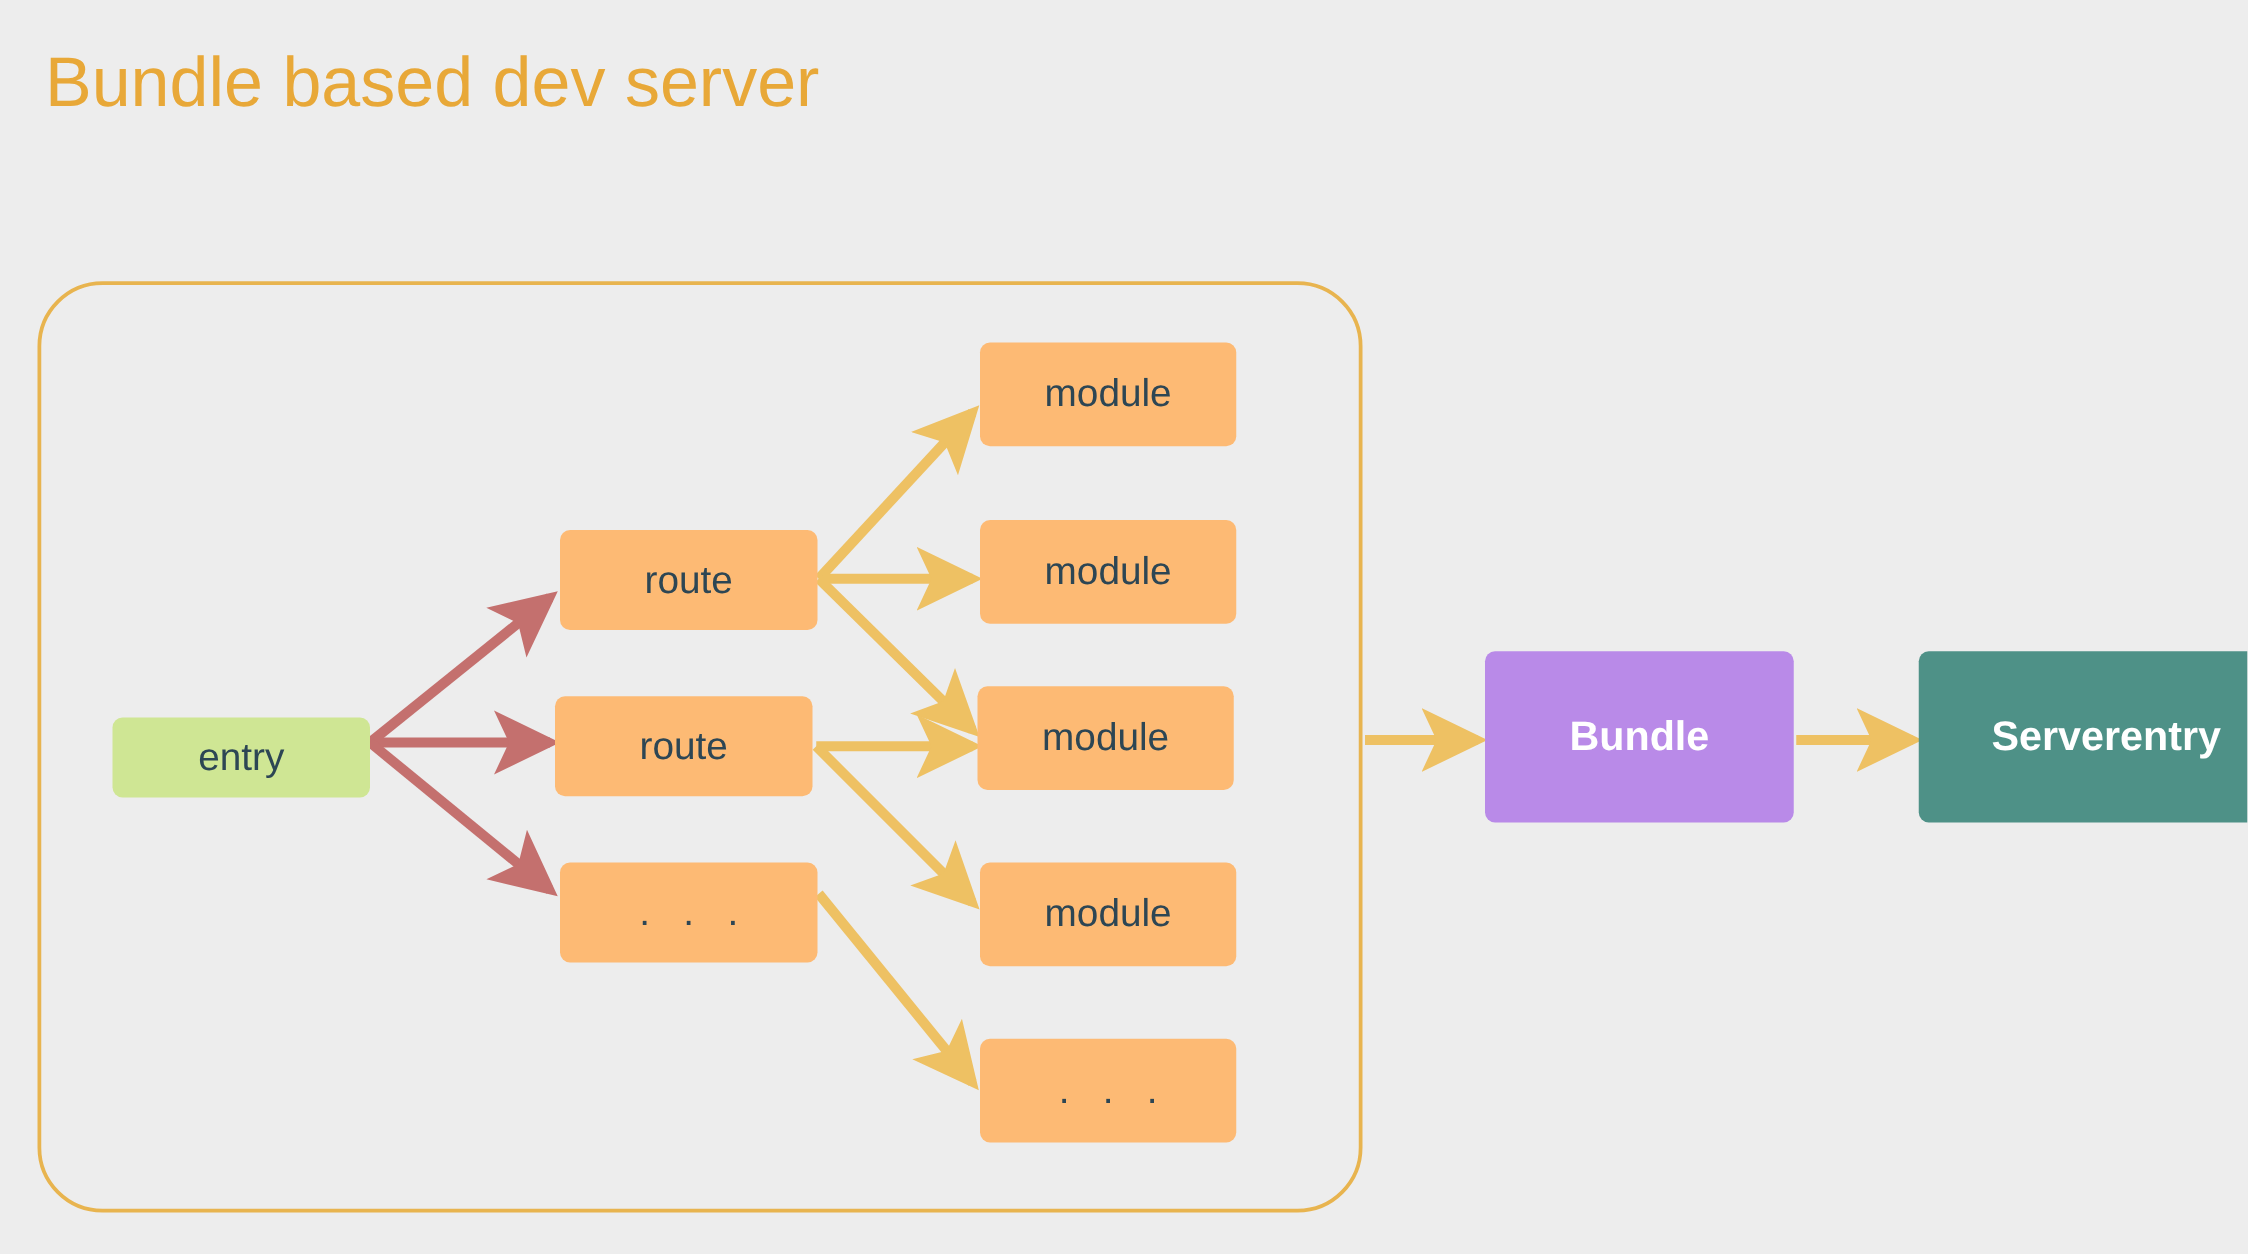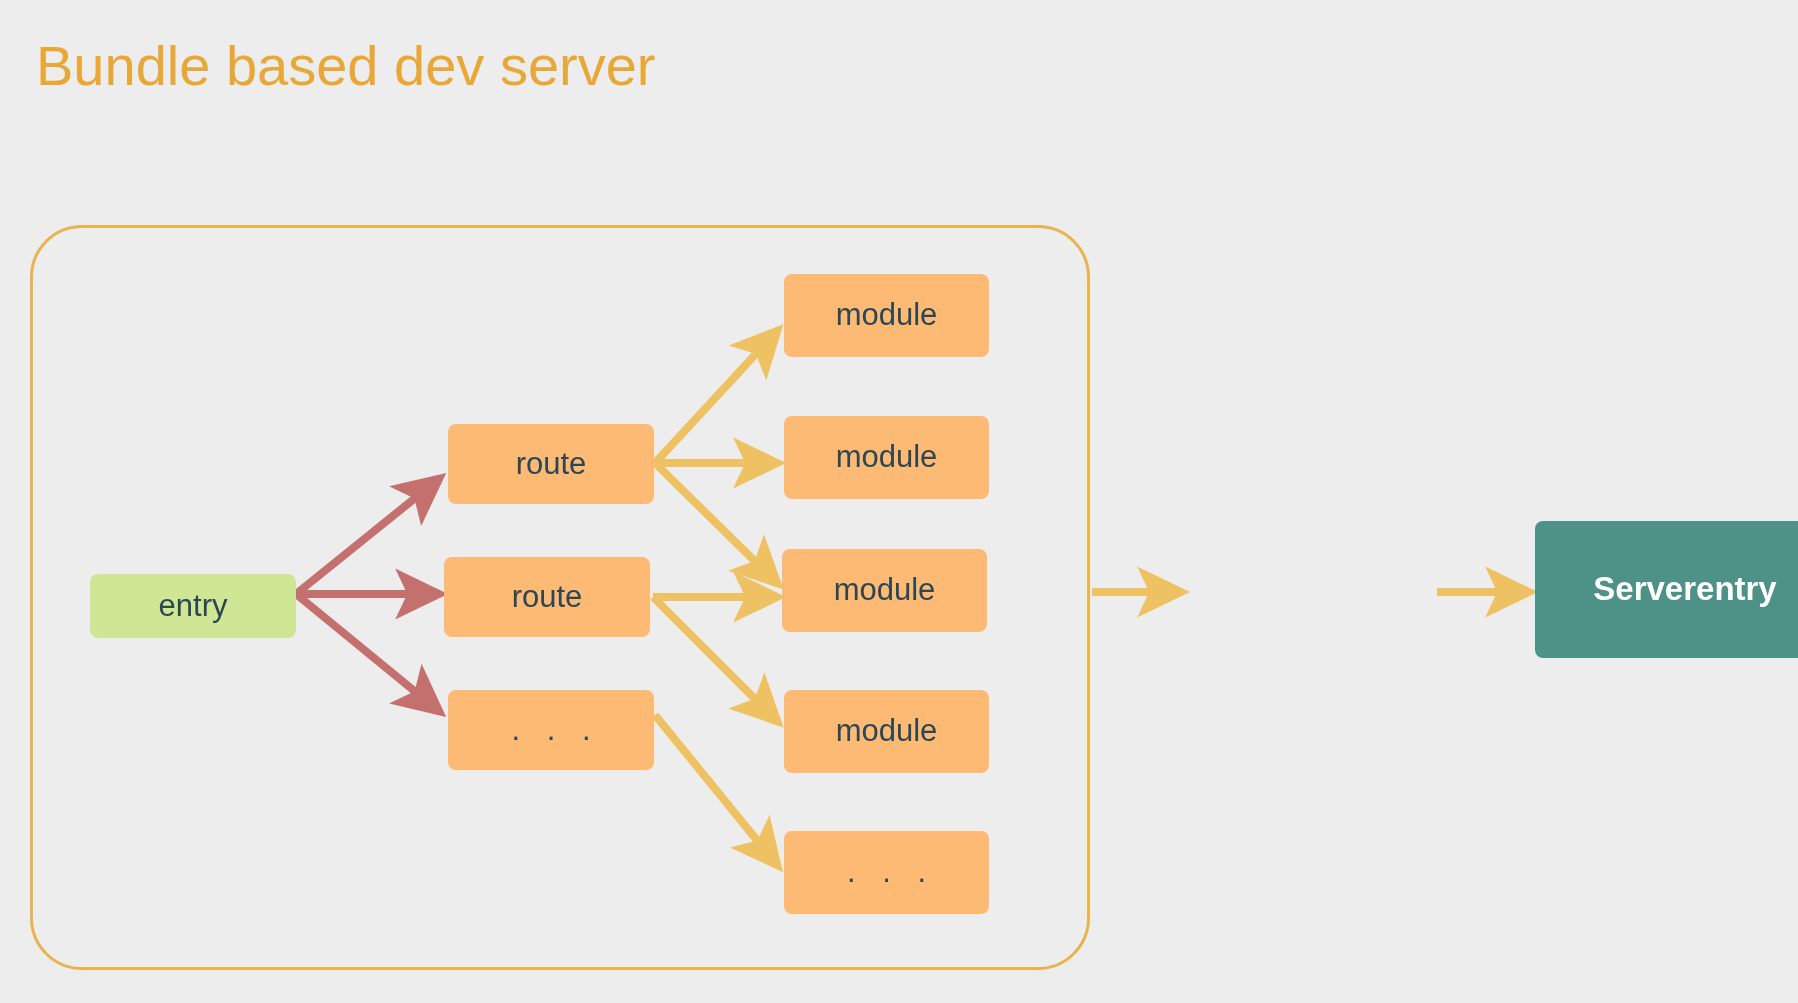--- a/index.html
+++ b/index.html
@@ -172,20 +172,23 @@
   </div>
 
   <div class="node node-green" style="left:784px; top:690px; width:205px; height:83px;">
     <span>module</span>
   </div>
 
   <div class="node node-green" style="left:784px; top:831px; width:205px; height:83px;">
     <span class="node-ellipsis">. . .</span>
   </div>
 
+  <div class="node node-bundle" style="left:1188px; top:521px; width:247px; height:137px;">
+    <span>Bundle</span>
+  </div>
 
   <div class="node node-server" style="left:1535px; top:521px; width:300px; height:137px;">
     <div style="display:flex; flex-direction:row; align-items:center;">
       <span>Server</span>
       <span>entry</span>
     </div>
   </div>
 
 </div>
 

